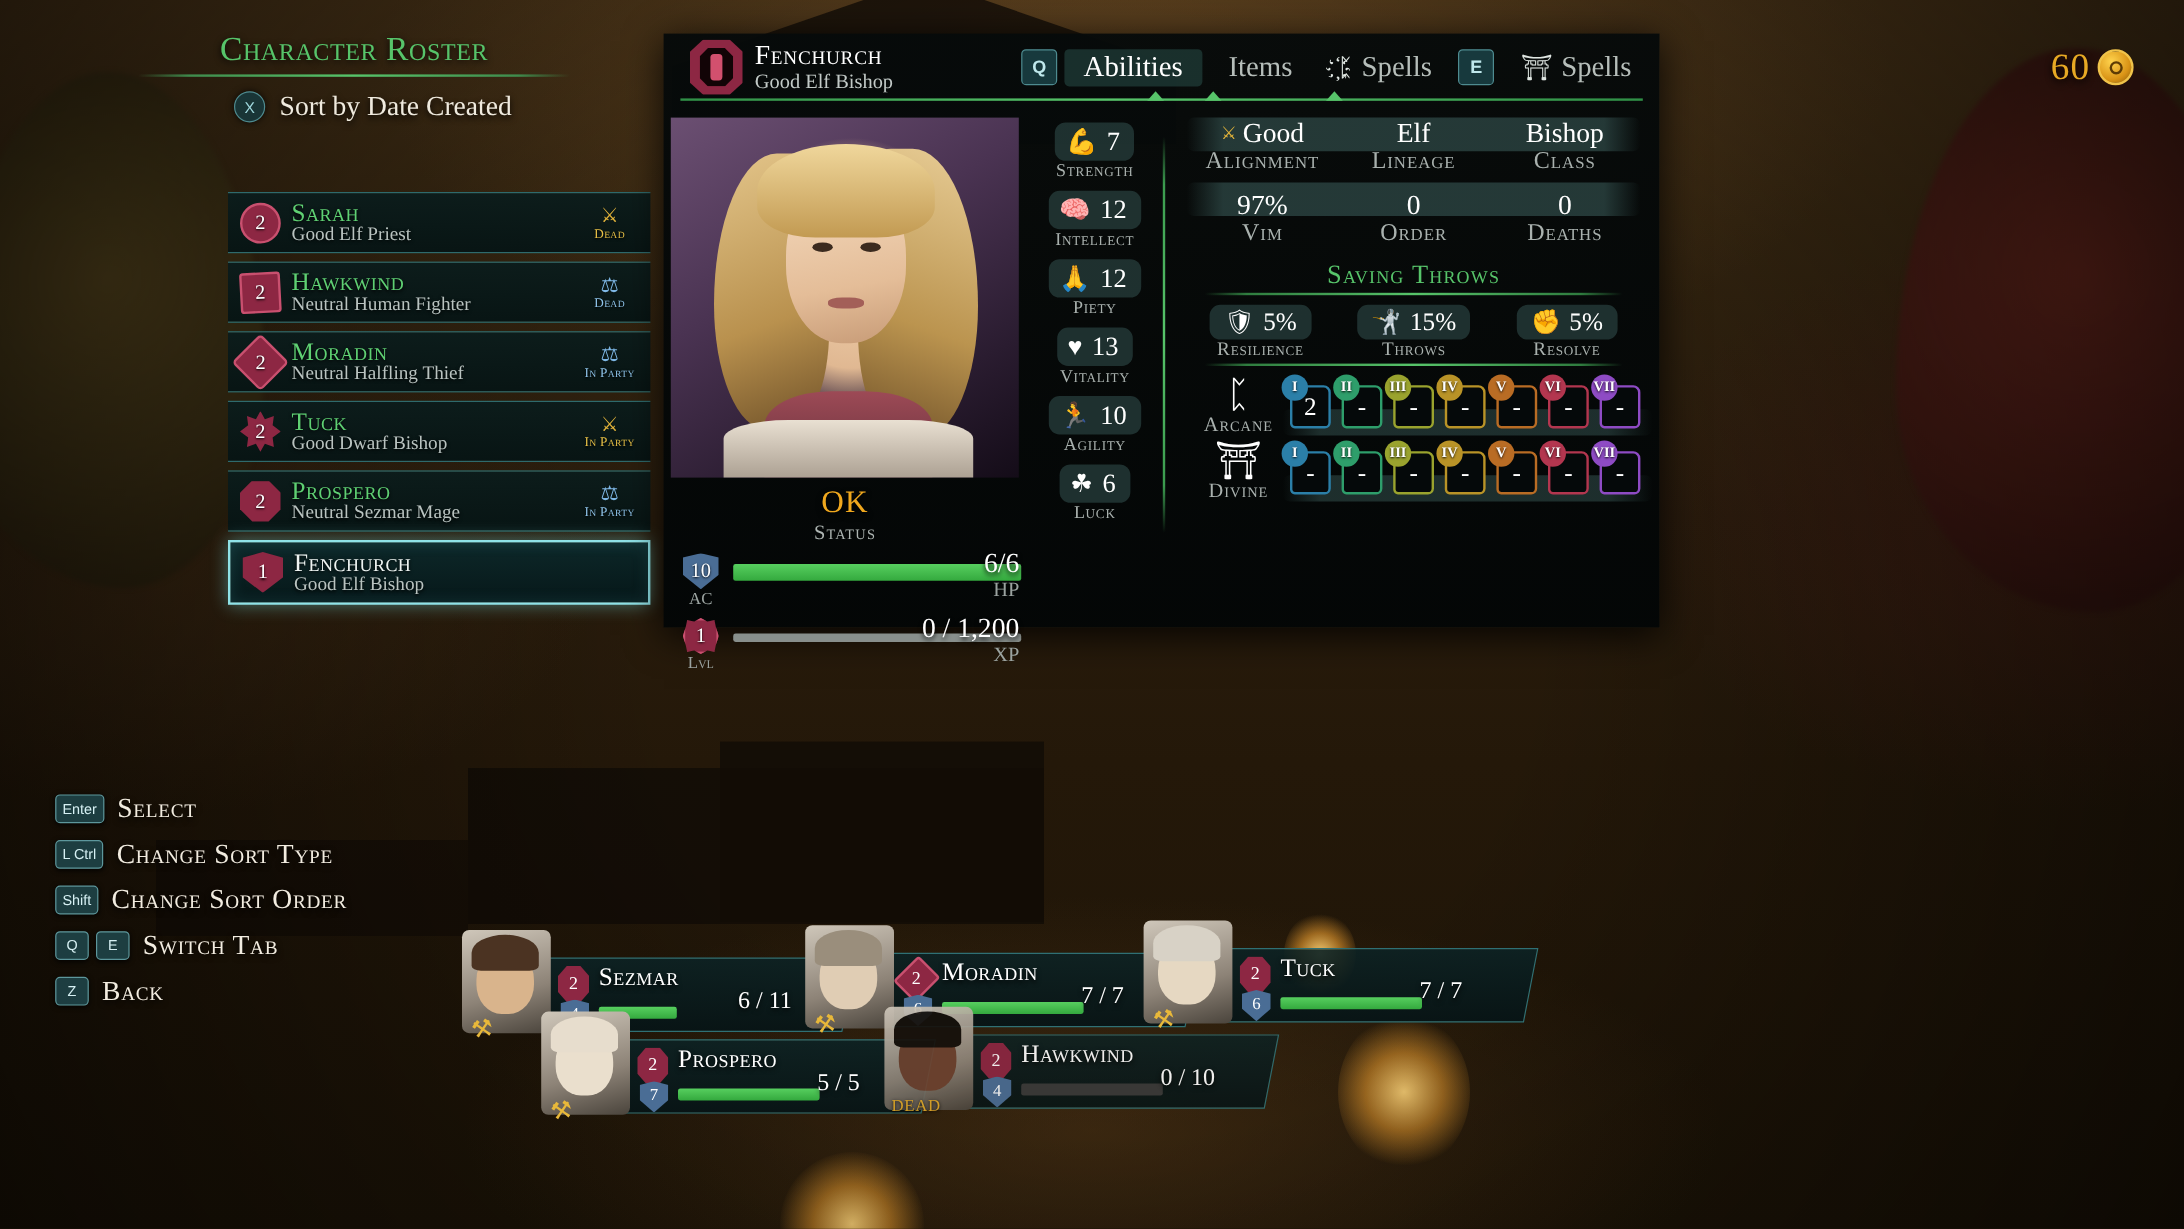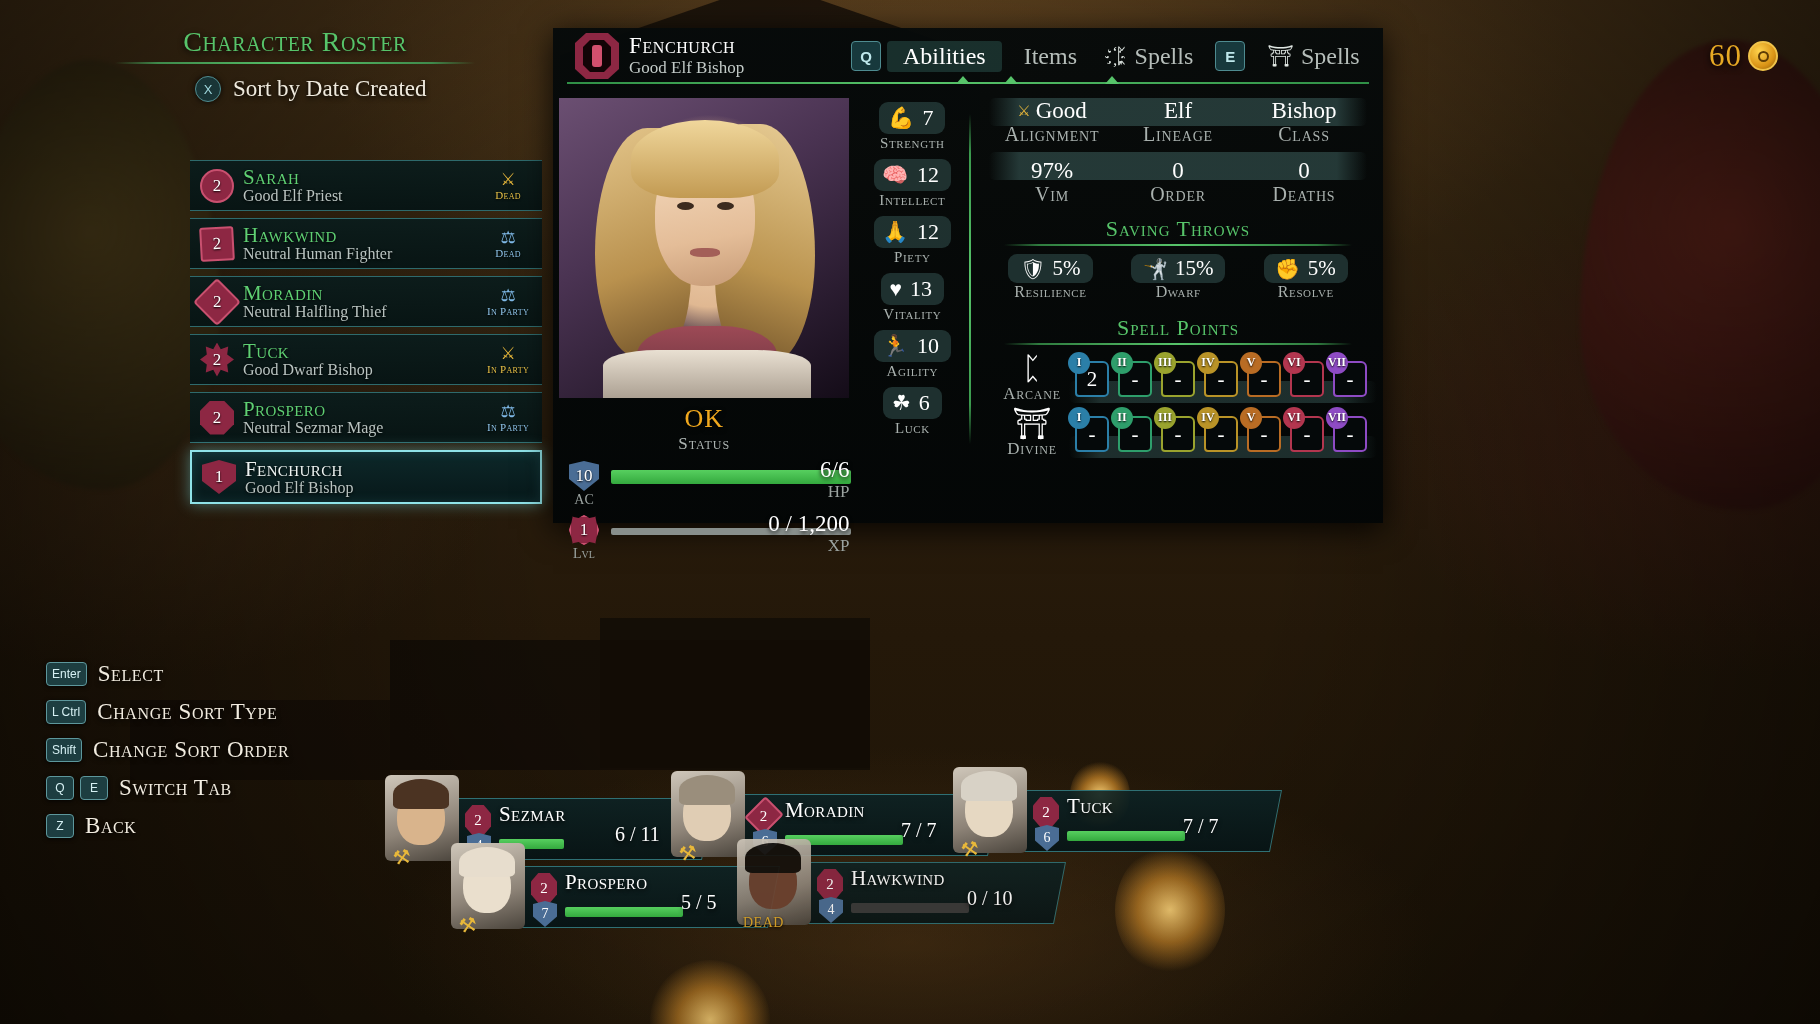--- a/index.html
+++ b/index.html
@@ -539,32 +539,31 @@
               <span class="save-ico">🛡</span>
               <span class="save-val">5%</span>
             </div>
             <div class="save-lbl">Resilience</div>
           </div>
           <div class="save">
             <div class="save-pill">
               <span class="save-ico">🤺</span>
               <span class="save-val">15%</span>
             </div>
-            <div class="save-lbl">Dwarf</div>
+            <div class="save-lbl">Throws</div>
           </div>
           <div class="save">
             <div class="save-pill">
               <span class="save-ico">✊</span>
               <span class="save-val">5%</span>
             </div>
             <div class="save-lbl">Resolve</div>
           </div>
         </div>
 
-      <div class="sec-title" style="margin-top:14px;">Spell Points</div>
       <div class="sec-rule"></div>
       <div id="spellpoints">
           <div class="sp-row">
             <div class="sp-school">
               <div class="sp-ico">ᛈ</div>
               <div class="sp-lbl">Arcane</div>
             </div>
             <div class="sp-slots">
               <div class="slot">
                 <div class="slot-num" style="background:#2b7fa8">I</div>

